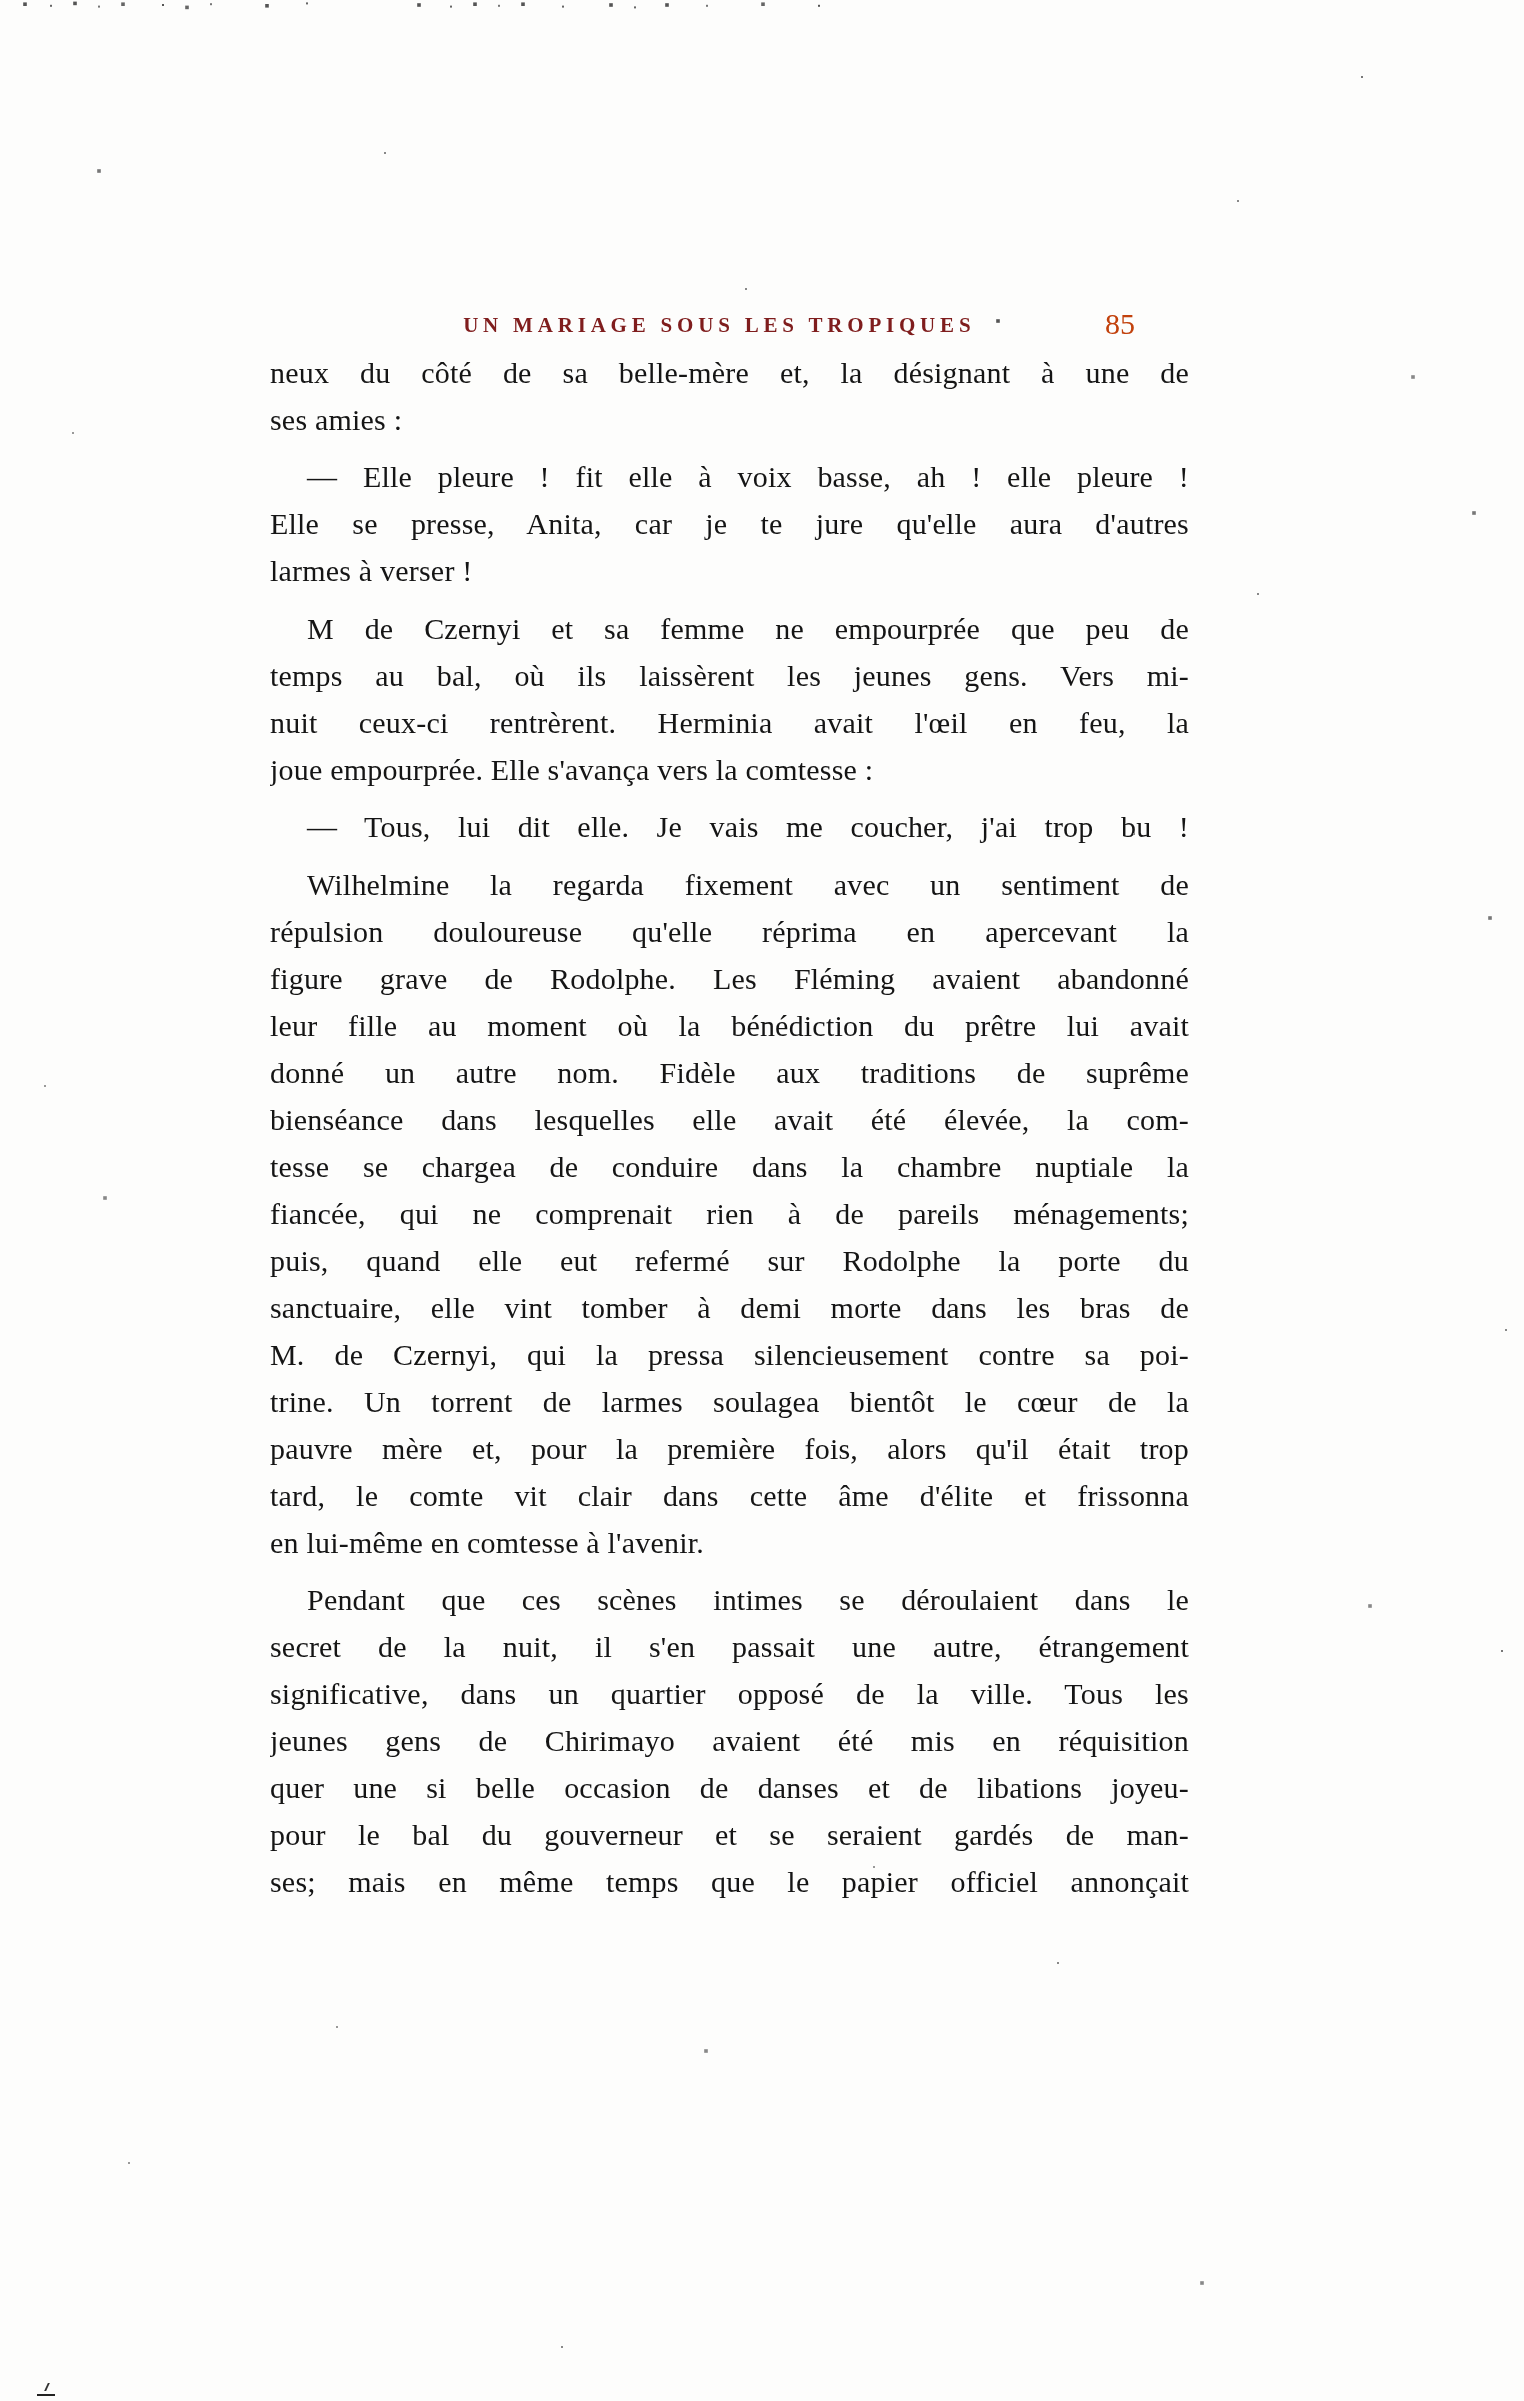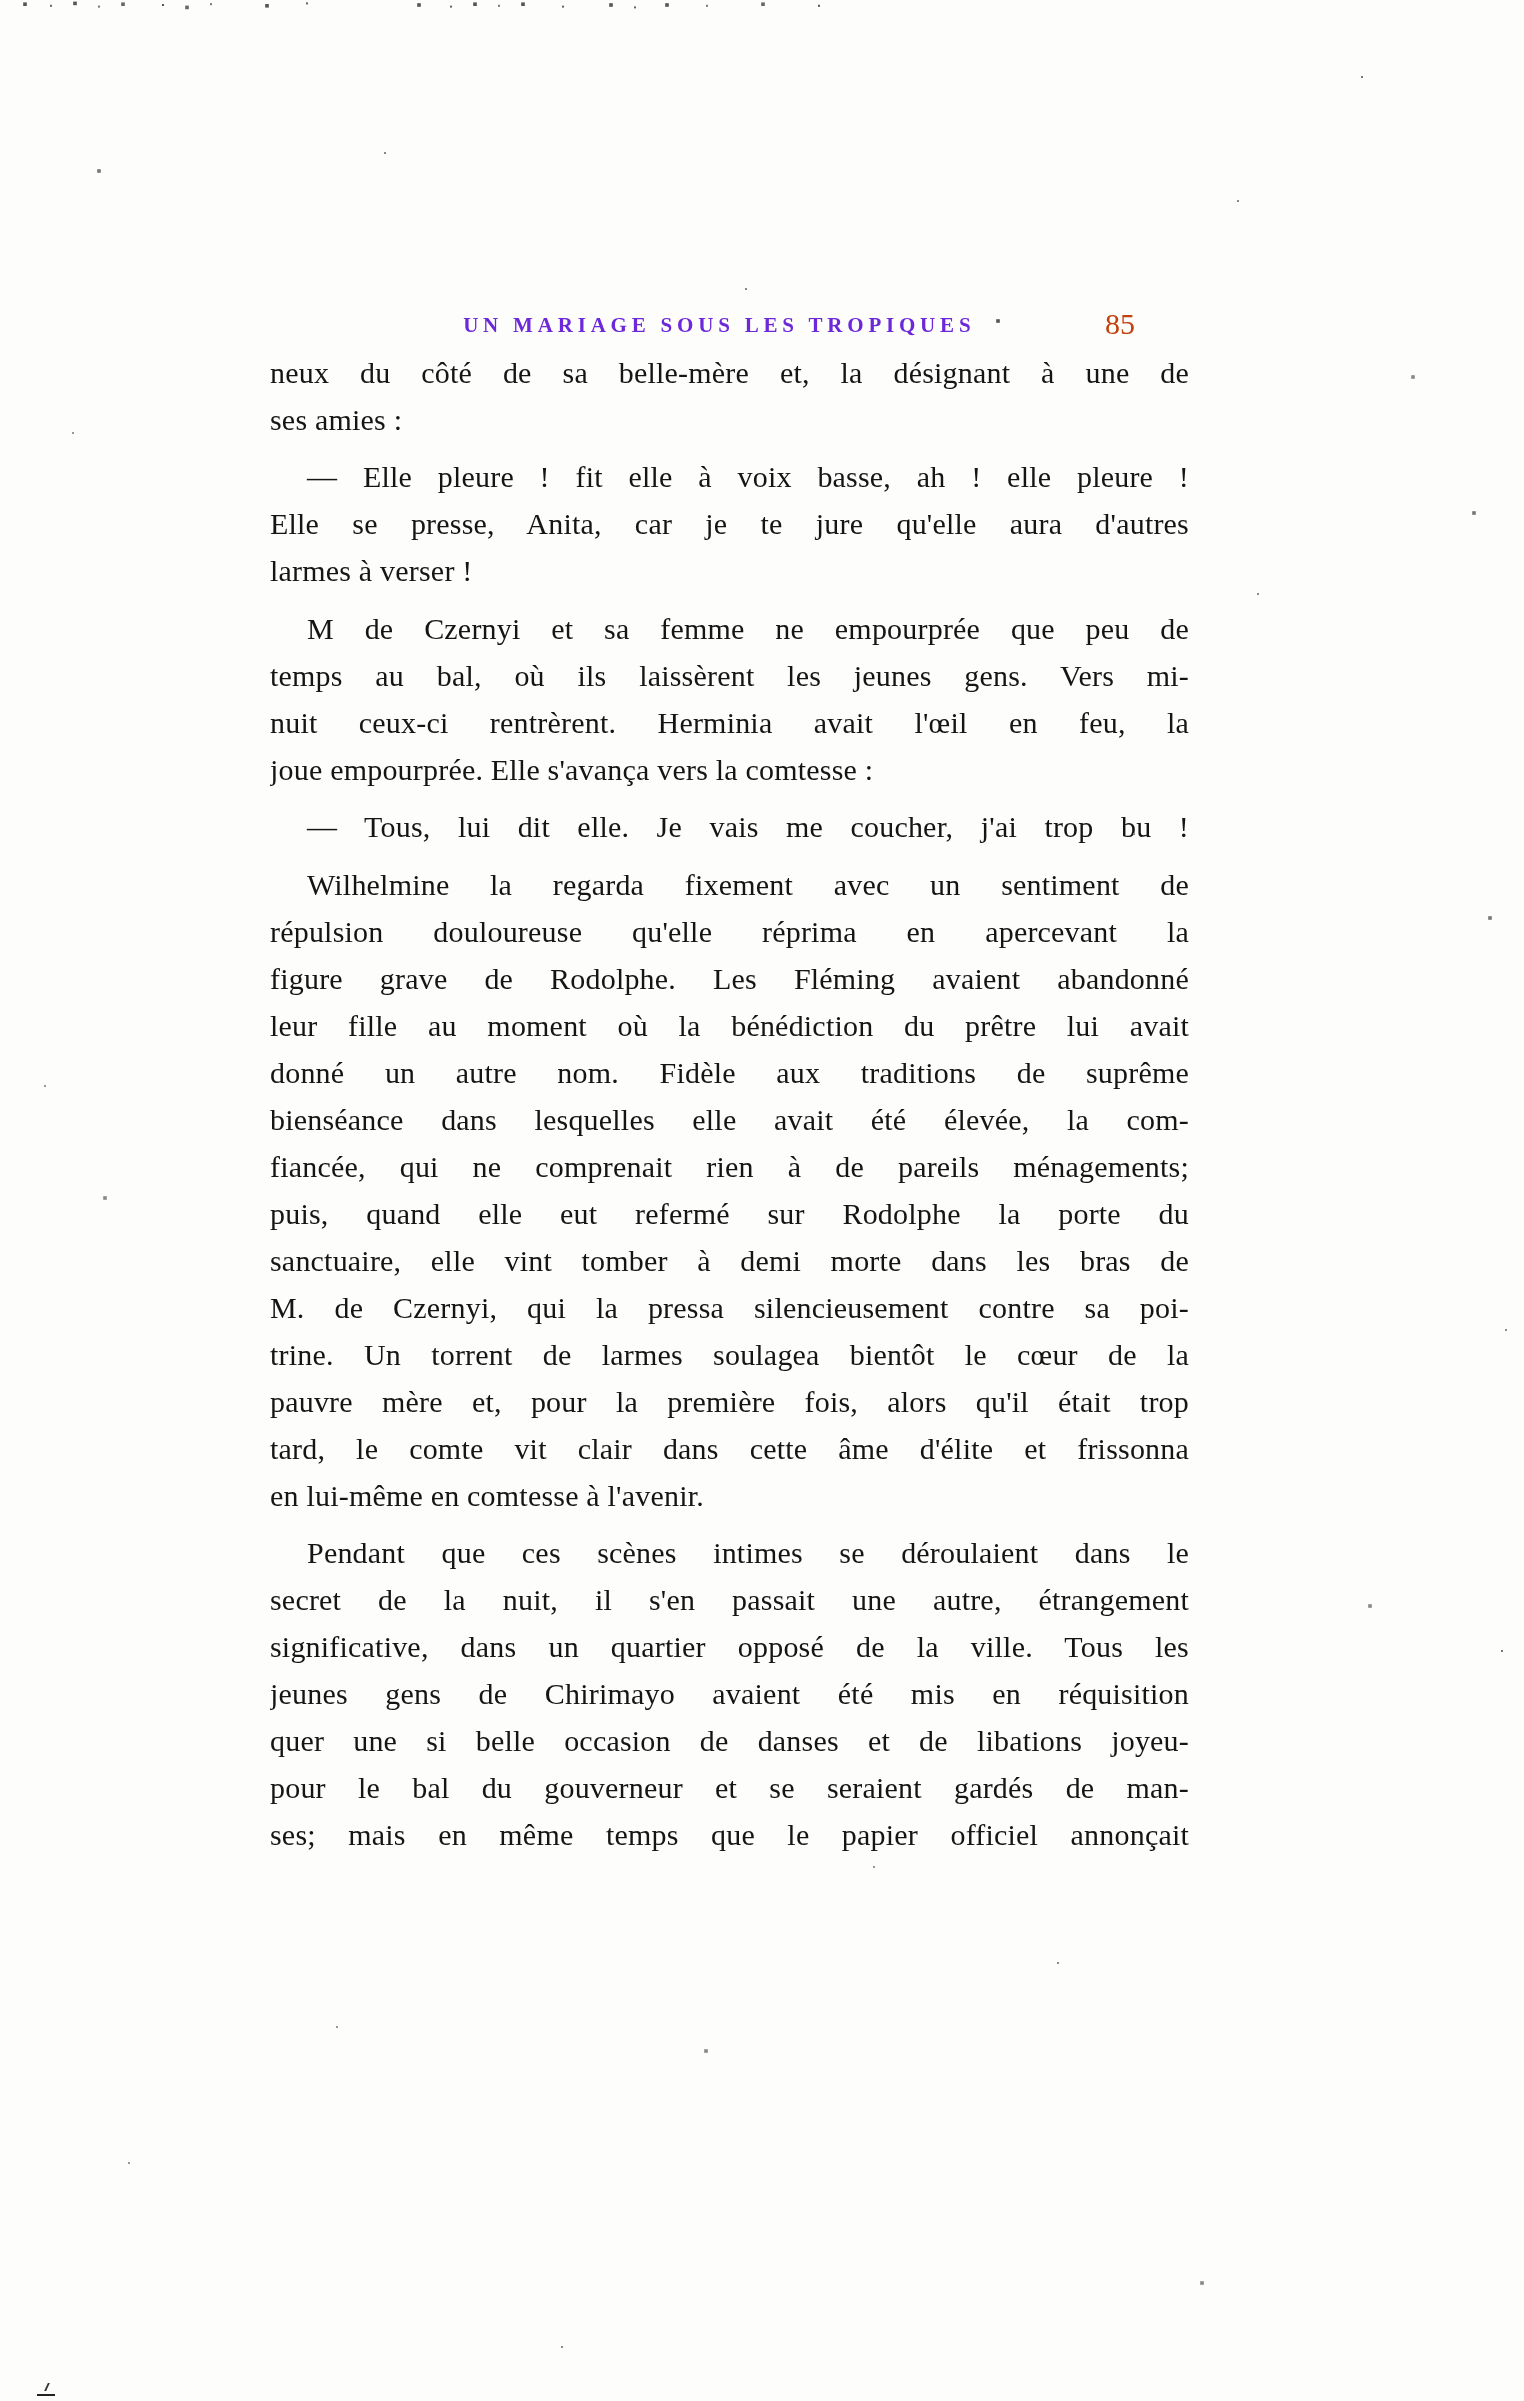--- a/index.html
+++ b/index.html
@@ -26,21 +26,21 @@
   }
   .running-title {
     position: absolute;
     left: 50%;
     top: 6.4px;
     transform: translateX(-52%);
     font-size: 21px;
     font-weight: 700;
     letter-spacing: 4.8px;
     white-space: nowrap;
-    color: #6d28d9;
+    color: #7f1d1d;
   }
   .page-number {
     position: absolute;
     right: 54px;
     top: 0;
     font-size: 30px;
     font-weight: 400;
     color: #c2410c;
   }
   
@@ -139,20 +139,21 @@
       <div class="line j">temps au bal, où ils laissèrent les jeunes gens. Vers mi-</div>
       <div class="line j">nuit ceux-ci rentrèrent. Herminia avait l'œil en feu, la</div>
       <div class="line">joue empourprée. Elle s'avança vers la comtesse :</div>
       <div class="line j indent pstart">— Tous, lui dit elle. Je vais me coucher, j'ai trop bu !</div>
       <div class="line j indent pstart">Wilhelmine la regarda fixement avec un sentiment de</div>
       <div class="line j">répulsion douloureuse qu'elle réprima en apercevant la</div>
       <div class="line j">figure grave de Rodolphe. Les Fléming avaient abandonné</div>
       <div class="line j">leur fille au moment où la bénédiction du prêtre lui avait</div>
       <div class="line j">donné un autre nom. Fidèle aux traditions de suprême</div>
       <div class="line j">bienséance dans lesquelles elle avait été élevée, la com-</div>
+      <div class="line j">tesse se chargea de conduire dans la chambre nuptiale la</div>
       <div class="line j">fiancée, qui ne comprenait rien à de pareils ménagements;</div>
       <div class="line j">puis, quand elle eut refermé sur Rodolphe la porte du</div>
       <div class="line j">sanctuaire, elle vint tomber à demi morte dans les bras de</div>
       <div class="line j">M. de Czernyi, qui la pressa silencieusement contre sa poi-</div>
       <div class="line j">trine. Un torrent de larmes soulagea bientôt le cœur de la</div>
       <div class="line j">pauvre mère et, pour la première fois, alors qu'il était trop</div>
       <div class="line j">tard, le comte vit clair dans cette âme d'élite et frissonna</div>
       <div class="line">en lui-même en comtesse à l'avenir.</div>
       <div class="line j indent pstart">Pendant que ces scènes intimes se déroulaient dans le</div>
       <div class="line j">secret de la nuit, il s'en passait une autre, étrangement</div>

